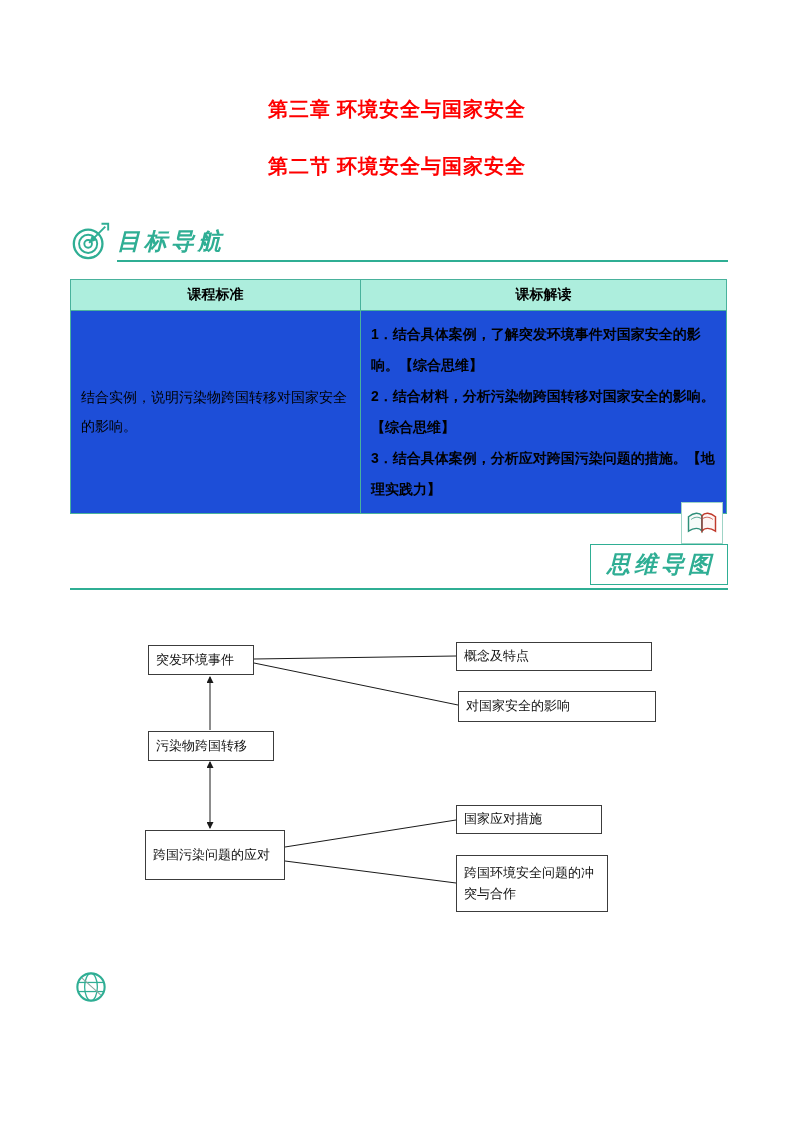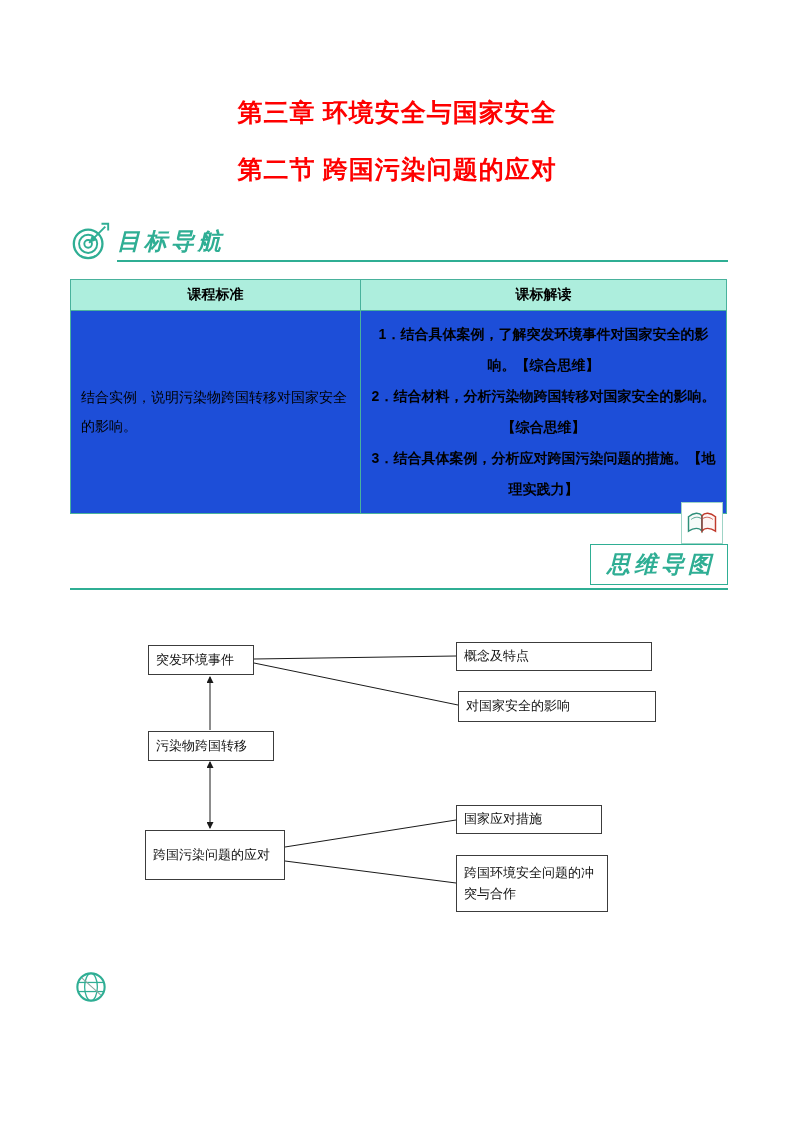--- a/index.html
+++ b/index.html
@@ -2,54 +2,54 @@
 <html><head>
 <meta charset="utf-8">
 <style>
   :root { --accent:#2fae94; --tborder:#49b29c; }
   * { margin:0; padding:0; box-sizing:border-box; }
   html,body { background:#ffffff; }
   body { font-family:"Liberation Sans","DejaVu Sans",sans-serif; color:#111; }
   .page { position:relative; width:794px; height:1123px; margin:0 auto; background:#fff; overflow:hidden; }
 
   .doc-title { position:absolute; left:0; width:100%; text-align:center; color:#fe0000;
-    font-family:"Liberation Serif","DejaVu Serif",serif; font-weight:700; font-size:25px; letter-spacing:1px; }
+    font-family:"Liberation Serif","DejaVu Serif",serif; font-weight:700; font-size:20px; letter-spacing:1px; }
 
   .hdr { position:absolute; left:70px; width:658px; display:flex; align-items:flex-end; }
   .hdr .icon { width:42px; height:42px; flex:0 0 auto; margin-right:5px;
     display:flex; align-items:center; justify-content:center; background:#fff; }
   .hdr .icon.boxed { border:1px solid #9fd4c6; }
   .hdr .rest { flex:1; border-bottom:2px solid var(--accent); display:flex; align-items:flex-end; padding-bottom:1px; }
   .hdr.full-line { border-bottom:2px solid var(--accent);flex-direction:column; }
   .hdr.full-line .rest { border-bottom:none; padding-bottom:3px; }
   .hdr .label { font-family:"Liberation Serif","DejaVu Serif",serif; font-style:italic; font-weight:700;
     font-size:23px; color:var(--accent); letter-spacing:4px; padding:0 8px 2px 0; white-space:nowrap; }
   .hdr .label.boxed { border:1px solid var(--accent); padding:4px 12px 4px 16px; margin-left:4px; }
 
   table.std { position:absolute; left:70px; top:279px; width:656px; border-collapse:collapse; table-layout:fixed; background:#1d4ed8; }
   table.std th, table.std td { border:1px solid var(--tborder); }
   table.std th { background:#adeedd; font-size:14px; font-weight:700; height:31px; text-align:center; color:#000; }
   table.std td { vertical-align:middle; font-size:14px; padding:8px 10px; height:189px; color:#000; }
   td.std-left { line-height:2.1; }
   td.std-right { vertical-align:middle; }
-  td.std-right p { line-height:31px; font-weight:700;text-align:center; }
+  td.std-right p { line-height:31px; font-weight:700; }
 
   .mindmap { position:absolute; left:0; top:0; width:680px; height:1123px; pointer-events:none; }
   .connectors { position:absolute; left:0; top:0; }
   .connectors line { stroke:#1a1a1a; stroke-width:1; }
   .node { position:absolute; border:1px solid #3c3c3c; background:#fff; font-size:13px;
     display:flex; align-items:center; padding:2px 7px; line-height:1.6; color:#111; }
 </style>
 </head>
 <body>
 
 <div class="page">
 
   <div class="doc-title" style="top:96px;">第三章 环境安全与国家安全</div>
-  <div class="doc-title" style="top:153px;">第二节 跨国污染问题的应对</div>
+  <div class="doc-title" style="top:153px;">第二节 环境安全与国家安全</div>
 
   <div class="hdr" style="top:220px;">
     <span class="icon">
       <svg width="42" height="42" viewBox="0 0 44 44">
         <circle cx="19" cy="25" r="15" fill="none" stroke="#2fae94" stroke-width="2.4"></circle>
         <circle cx="19" cy="25" r="9.5" fill="none" stroke="#2fae94" stroke-width="2"></circle>
         <circle cx="19" cy="25" r="4" fill="none" stroke="#2fae94" stroke-width="2"></circle>
         <line x1="20" y1="24" x2="37" y2="7" stroke="#2fae94" stroke-width="2"></line>
         <path d="M20 24 l8 -3 -5 -5 z" fill="#2fae94"></path>
         <path d="M33 4 l7 0 0 7" fill="none" stroke="#2fae94" stroke-width="2"></path>

